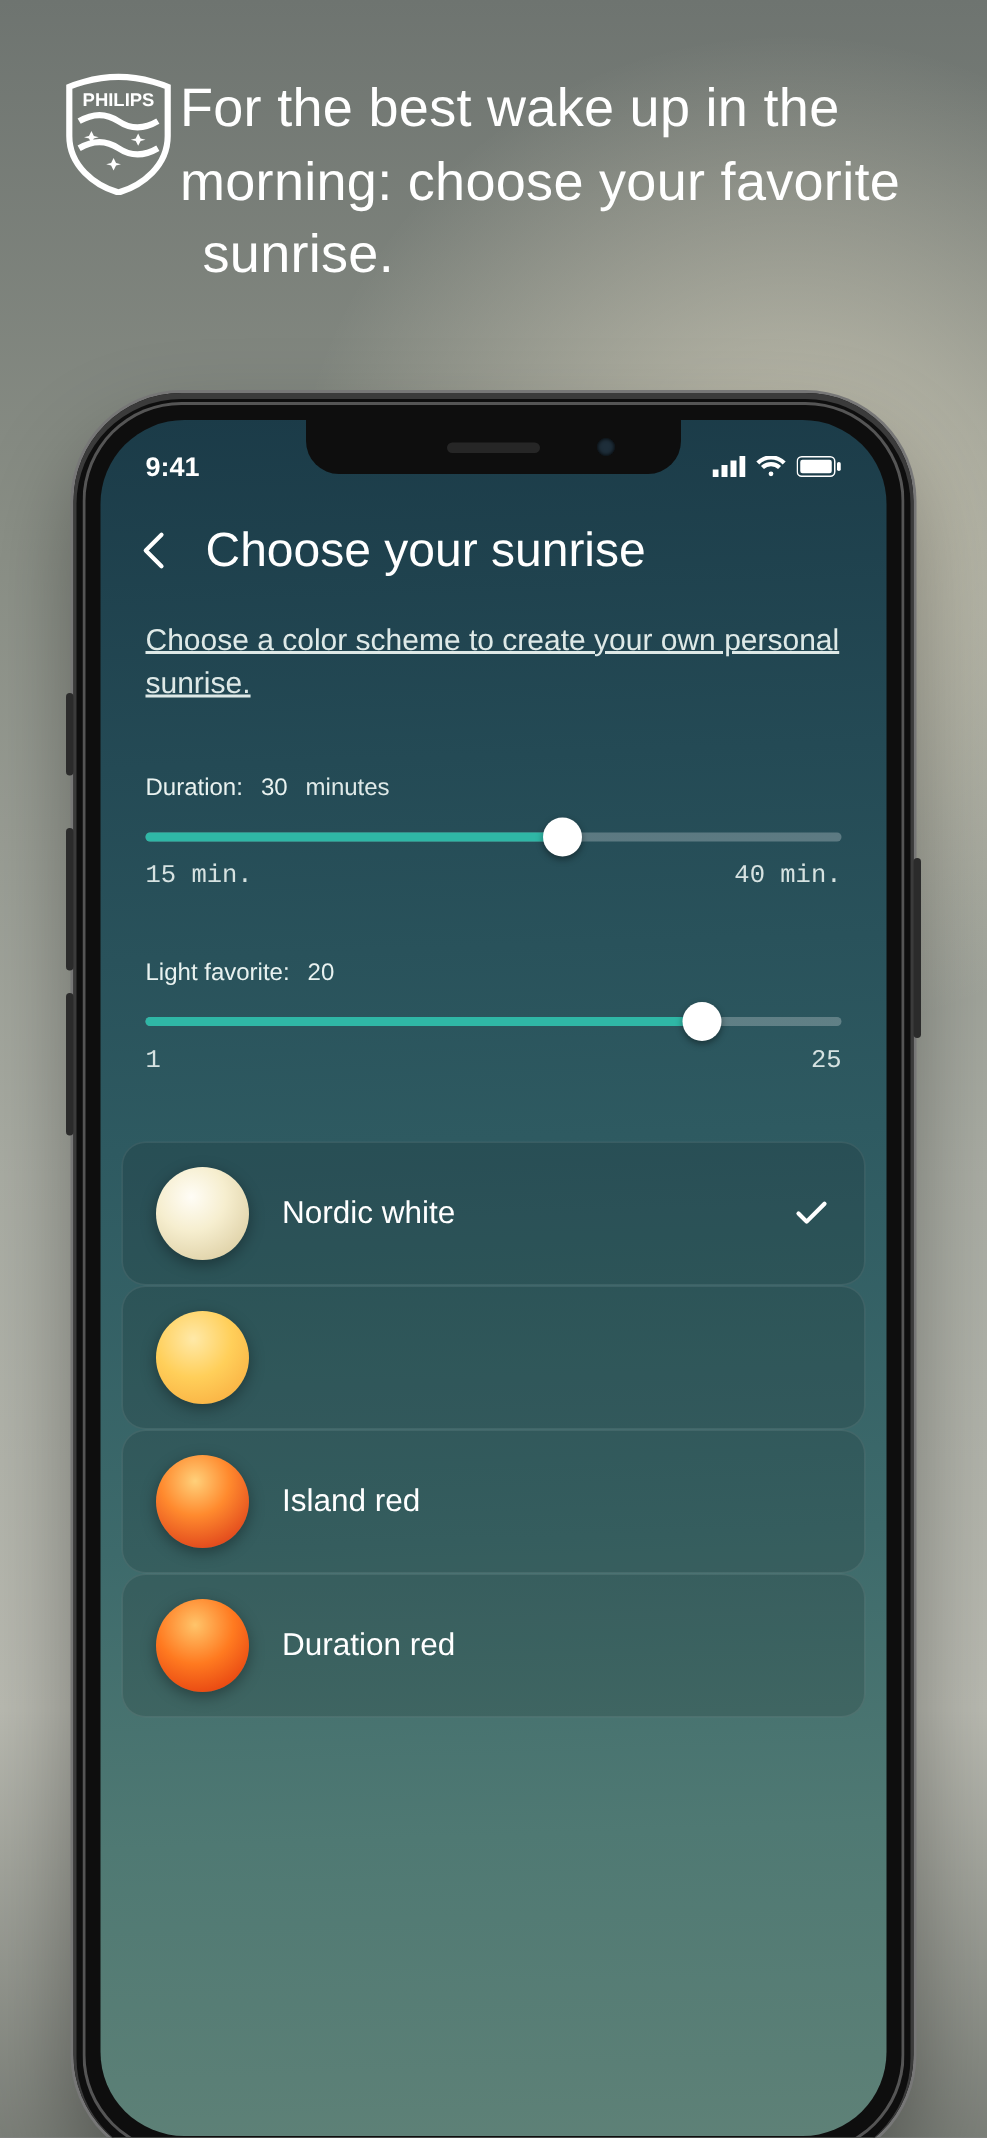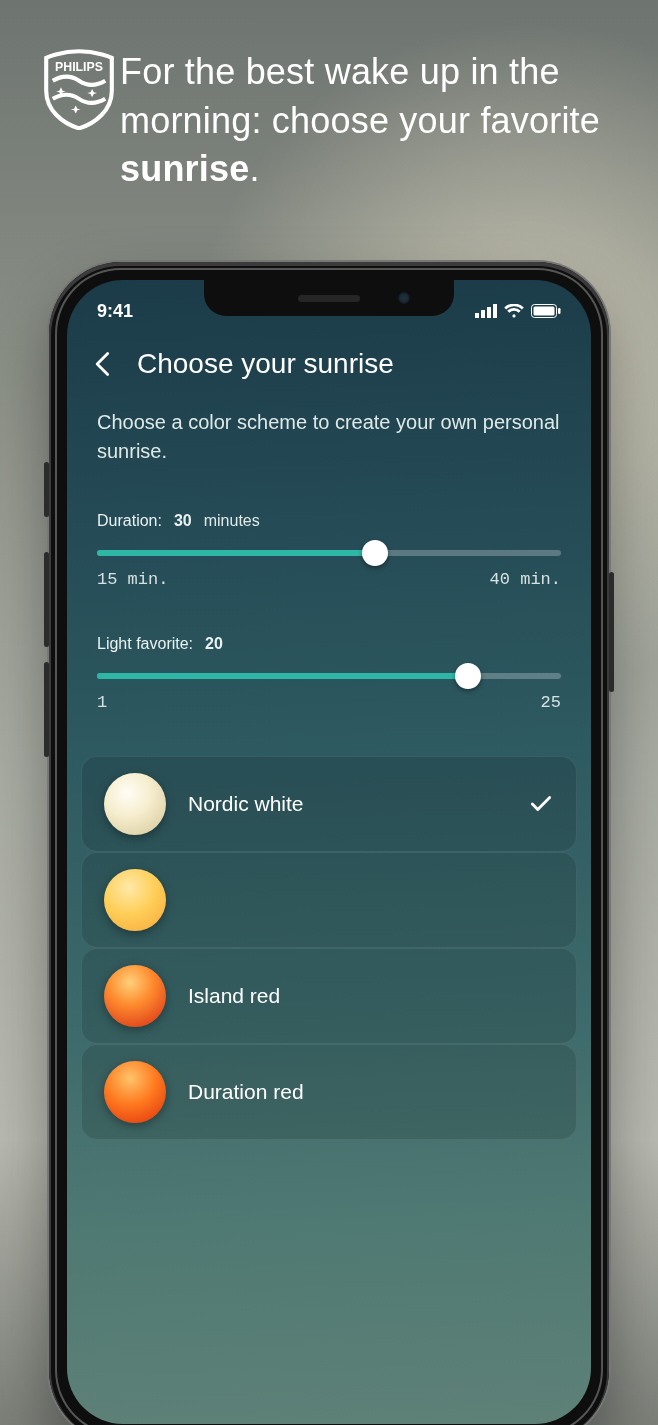--- a/index.html
+++ b/index.html
@@ -23,21 +23,21 @@
   .philips-shield {
     width: 82px; height: 82px; flex: 0 0 auto;
   }
   .headline {
     color: #fff;
     font-size: 36px;
     line-height: 1.35;
     font-weight: 300;
     letter-spacing: 0.2px;
   }
-  .headline b { font-weight: 700; }
+  .headline b { font-weight: 400; margin-left: 15px; }
 
   
   .phone-wrap {
     position: absolute;
     left: 50%;
     top: 262px;
     transform: translateX(-50%);
     width: 560px;
     height: 1180px;
   }
@@ -94,28 +94,28 @@
   .status-icons svg { display:block; }
 
   .navbar {
     display: flex;
     align-items: center;
     gap: 20px;
     padding: 16px 22px 10px 22px;
     color: #fff;
   }
   .back-chevron { width:28px; height:28px; color:#fff; }
-  .nav-title { font-size: 28px; font-weight: 400; }
+  .nav-title { font-size: 32px; font-weight: 400; }
 
   .content { padding: 18px 30px 0 30px; color:#e9f2f0; }
-  .intro { font-size: 20px; line-height:1.45; font-weight:300; opacity:0.95; }
+  .intro { font-size: 20px; line-height:1.45; font-weight:300; opacity:0.95;text-decoration:underline; }
 
   .slider-block { margin-top: 46px; }
   .slider-label-row { display:flex; gap:12px; font-size:16px; font-weight:300; margin-bottom:20px; }
-  .slider-label-row .val { font-weight:700;}
+  .slider-label-row .val { font-weight:400;}
   .slider-label-row .unit { opacity:0.95; }
   .track {
     position: relative;
     height: 6px;
     background: rgba(255,255,255,0.25);
     border-radius: 3px;
   }
   .fill {
     position:absolute; left:0; top:0; bottom:0;
     background:#2fb7a6;

